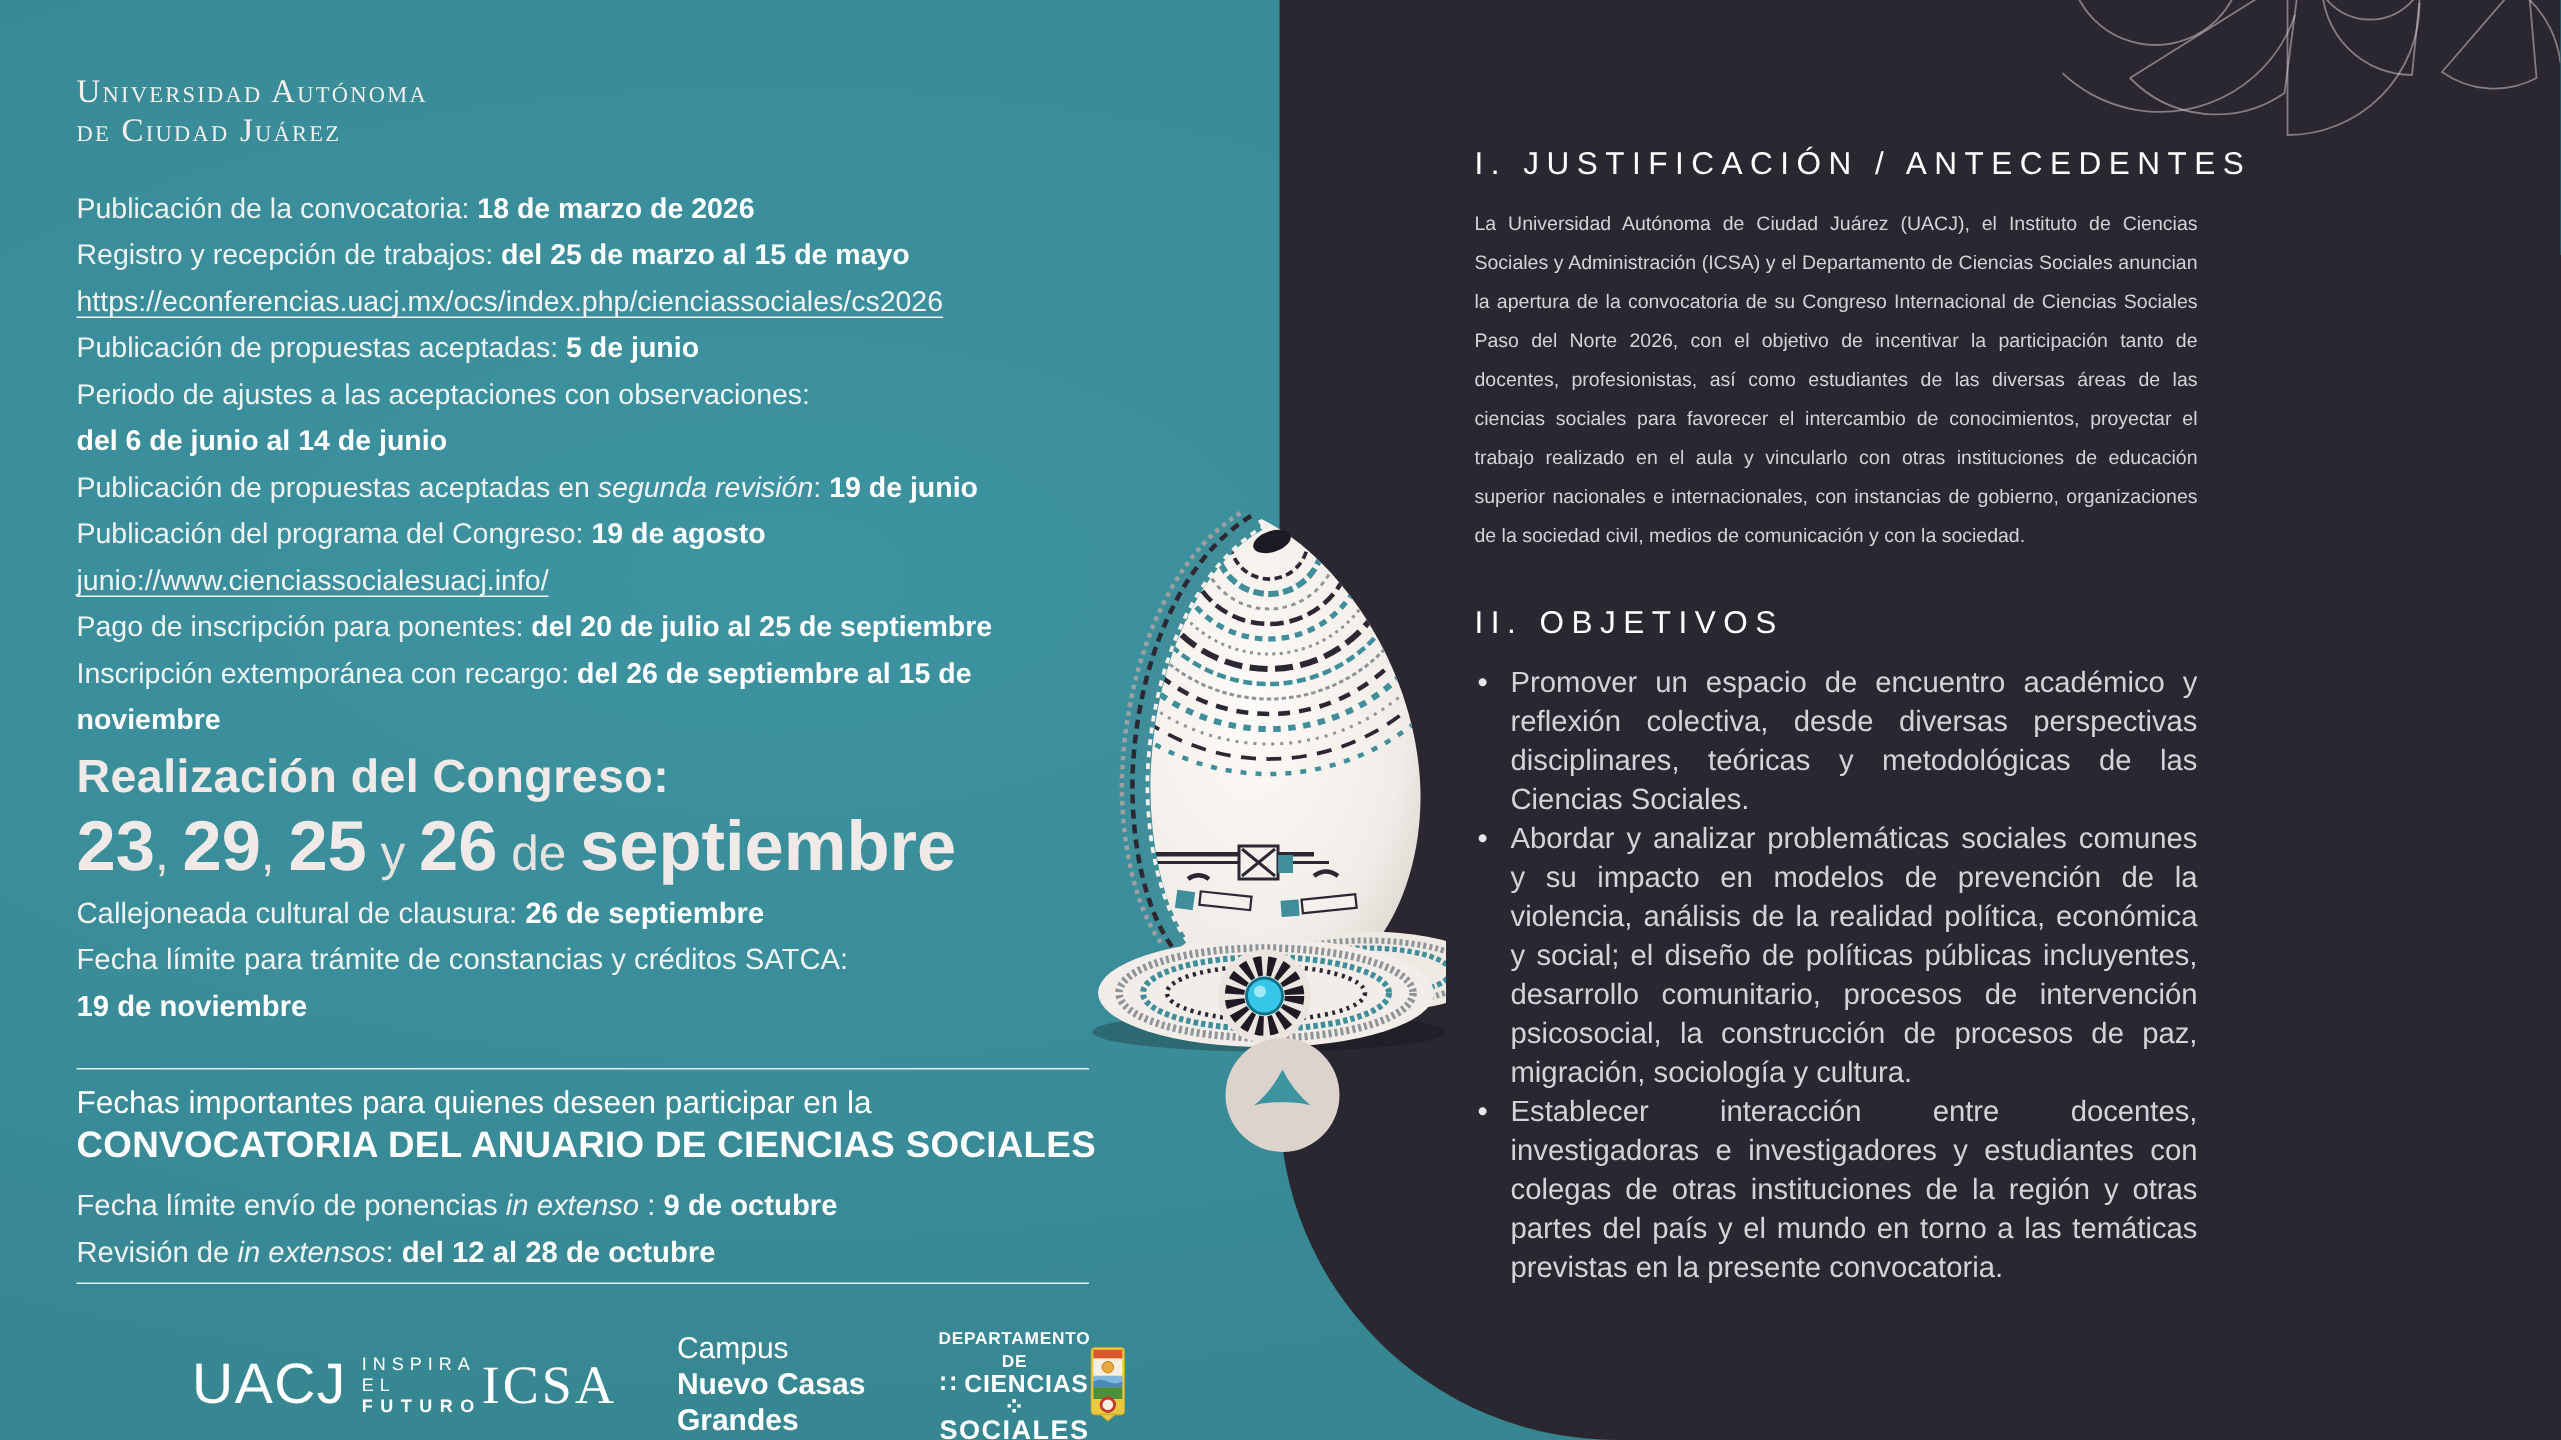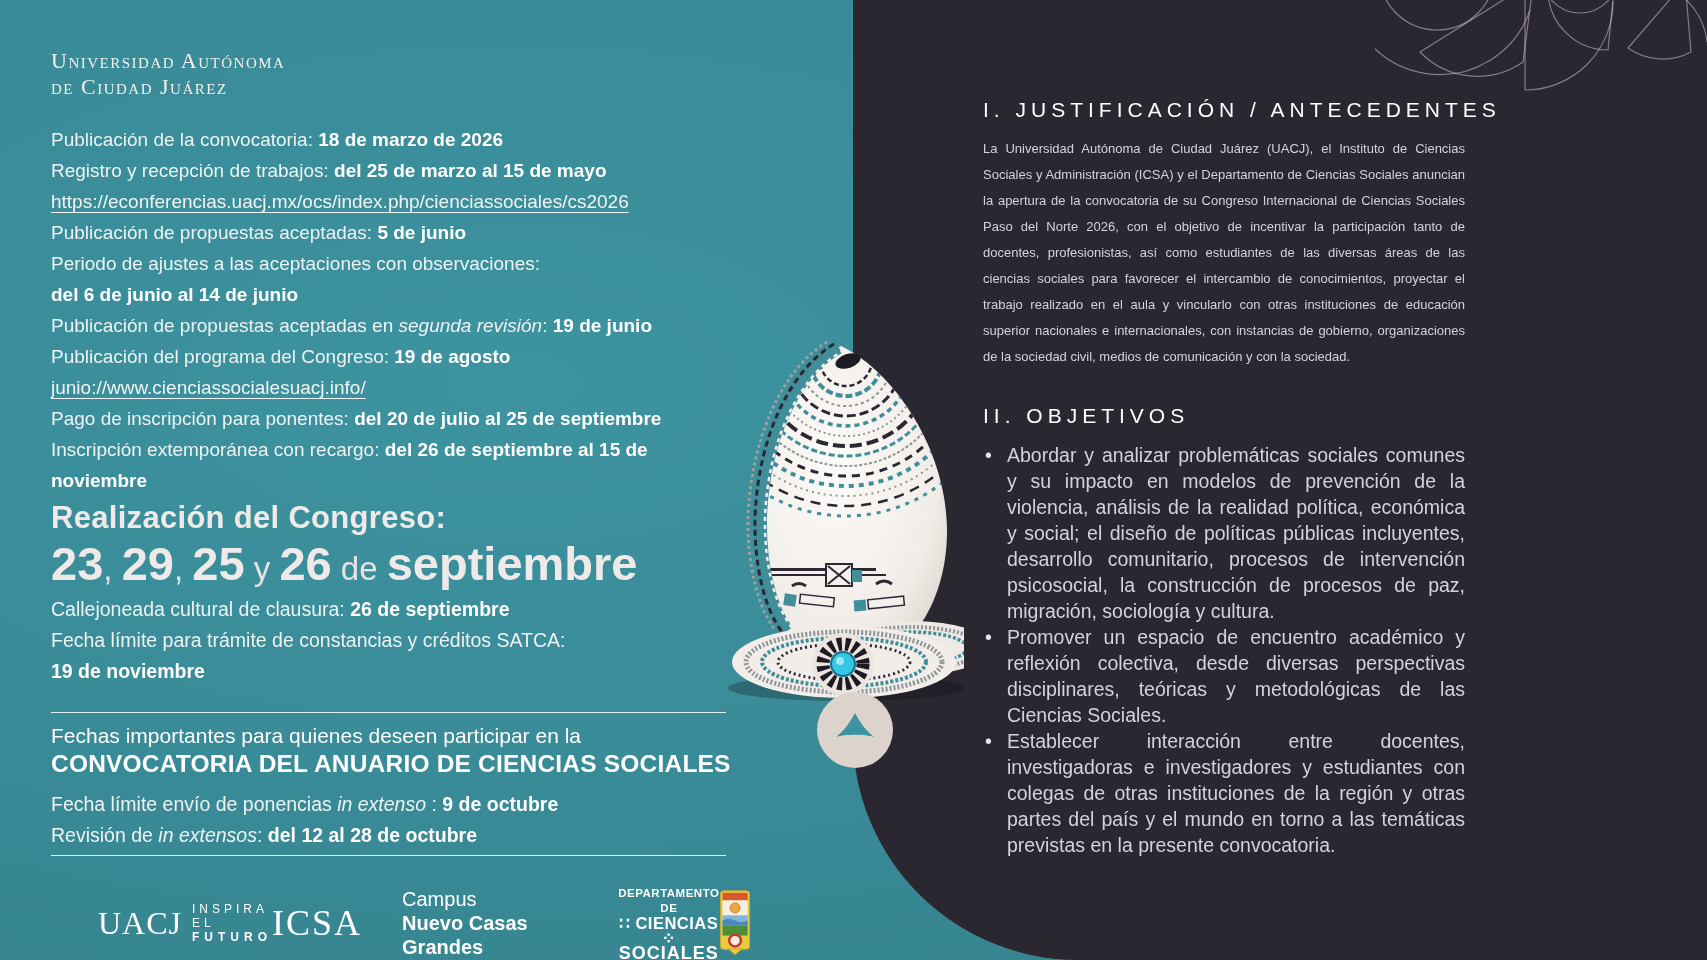--- a/index.html
+++ b/index.html
@@ -26,21 +26,21 @@
   .congress-date .seg-r{font-size:33px;font-weight:400;color:#e7e2df;}
   .closing{position:absolute;left:51px;top:594px;width:675px;font-size:19.5px;line-height:31px;}
   .rule{position:absolute;left:51px;width:675px;border:none;border-top:1px solid rgba(255,255,255,.85);margin:0;}
   .rule1{top:712px;} .rule2{top:855px;}
   .anuario-intro{position:absolute;left:51px;top:724px;font-size:21px;font-weight:400;color:#fff;}
   .anuario-title{position:absolute;left:51px;top:750px;font-size:24.5px;font-weight:700;color:#fdfdfd;letter-spacing:.2px;}
   .anuario-lines{position:absolute;left:51px;top:789px;width:675px;font-size:19.5px;line-height:31px;}
   
   .footer{position:absolute;left:98px;top:884px;width:652px;display:flex;align-items:center;color:#fff;}
   .uacj-logo{display:flex;align-items:center;gap:10px;}
-  .uacj-word{font-family:Liberation Serif, serif;font-size:32px;letter-spacing:1px;}
+  .uacj-word{font-family:Liberation Sans, sans-serif;font-size:38px;letter-spacing:1px;margin-left:30px;}
   .uacj-tag{font-size:12px;letter-spacing:4px;line-height:14px;}
   .uacj-tag .b{font-weight:700;letter-spacing:5px;}
   .icsa-word{font-family:"Liberation Serif", serif;font-size:36px;letter-spacing:2px;}
   .campus{margin-left:40px;font-size:20px;line-height:24px;}
   .campus .b{font-weight:700;}
   .dept{margin-left:38px;text-align:center;font-weight:700;line-height:15px;}
   .dept .l1{font-size:11.5px;letter-spacing:.5px;}
   .dept .l2{font-size:16.5px;letter-spacing:.5px;}
   .dept .l3{font-size:18px;letter-spacing:1px;}
   .crest{margin-left:auto;}
@@ -134,22 +134,22 @@
     </svg>
   </div>
 </div>
 
 <div class="dark-panel">
   <div class="right-content">
     <h2 class="r-heading">I. JUSTIFICACIÓN / ANTECEDENTES</h2>
     <p class="r-body">La Universidad Autónoma de Ciudad Juárez (UACJ), el Instituto de Ciencias Sociales y Administración (ICSA) y el Departamento de Ciencias Sociales anuncian la apertura de la convocatoria de su Congreso Internacional de Ciencias Sociales Paso del Norte 2026, con el objetivo de incentivar la participación tanto de docentes, profesionistas, así como estudiantes de las diversas áreas de las ciencias sociales para favorecer el intercambio de conocimientos, proyectar el trabajo realizado en el aula y vincularlo con otras instituciones de educación superior nacionales e internacionales, con instancias de gobierno, organizaciones de la sociedad civil, medios de comunicación y con la sociedad.</p>
     <h2 class="r-heading r-heading2">II. OBJETIVOS</h2>
     <ul class="objectives">
+        <li>Promover un espacio de encuentro académico y reflexión colectiva, desde diversas perspectivas disciplinares, teóricas y metodológicas de las Ciencias Sociales.</li>
         <li>Abordar y analizar problemáticas sociales comunes y su impacto en modelos de prevención de la violencia, análisis de la realidad política, económica y social; el diseño de políticas públicas incluyentes, desarrollo comunitario, procesos de intervención psicosocial, la construcción de procesos de paz, migración, sociología y cultura.</li>
-        <li>Promover un espacio de encuentro académico y reflexión colectiva, desde diversas perspectivas disciplinares, teóricas y metodológicas de las Ciencias Sociales.</li>
         <li>Establecer interacción entre docentes, investigadoras e investigadores y estudiantes con colegas de otras instituciones de la región y otras partes del país y el mundo en torno a las temáticas previstas en la presente convocatoria.</li>
       </ul>
   </div>
 </div>
 
 <svg class="decor" width="332" height="175" viewBox="0 0 332 175" fill="none" stroke="#cfc2c8" stroke-opacity="0.55" stroke-width="1.2">
   <circle cx="62" cy="-28" r="58"></circle>
   <path d="M-30 -20 A95 95 0 0 0 155 10"></path>
   <path d="M45 52 L200 -45"></path>
   <path d="M45 52 A80 80 0 0 0 148 62 L160 -30"></path>

